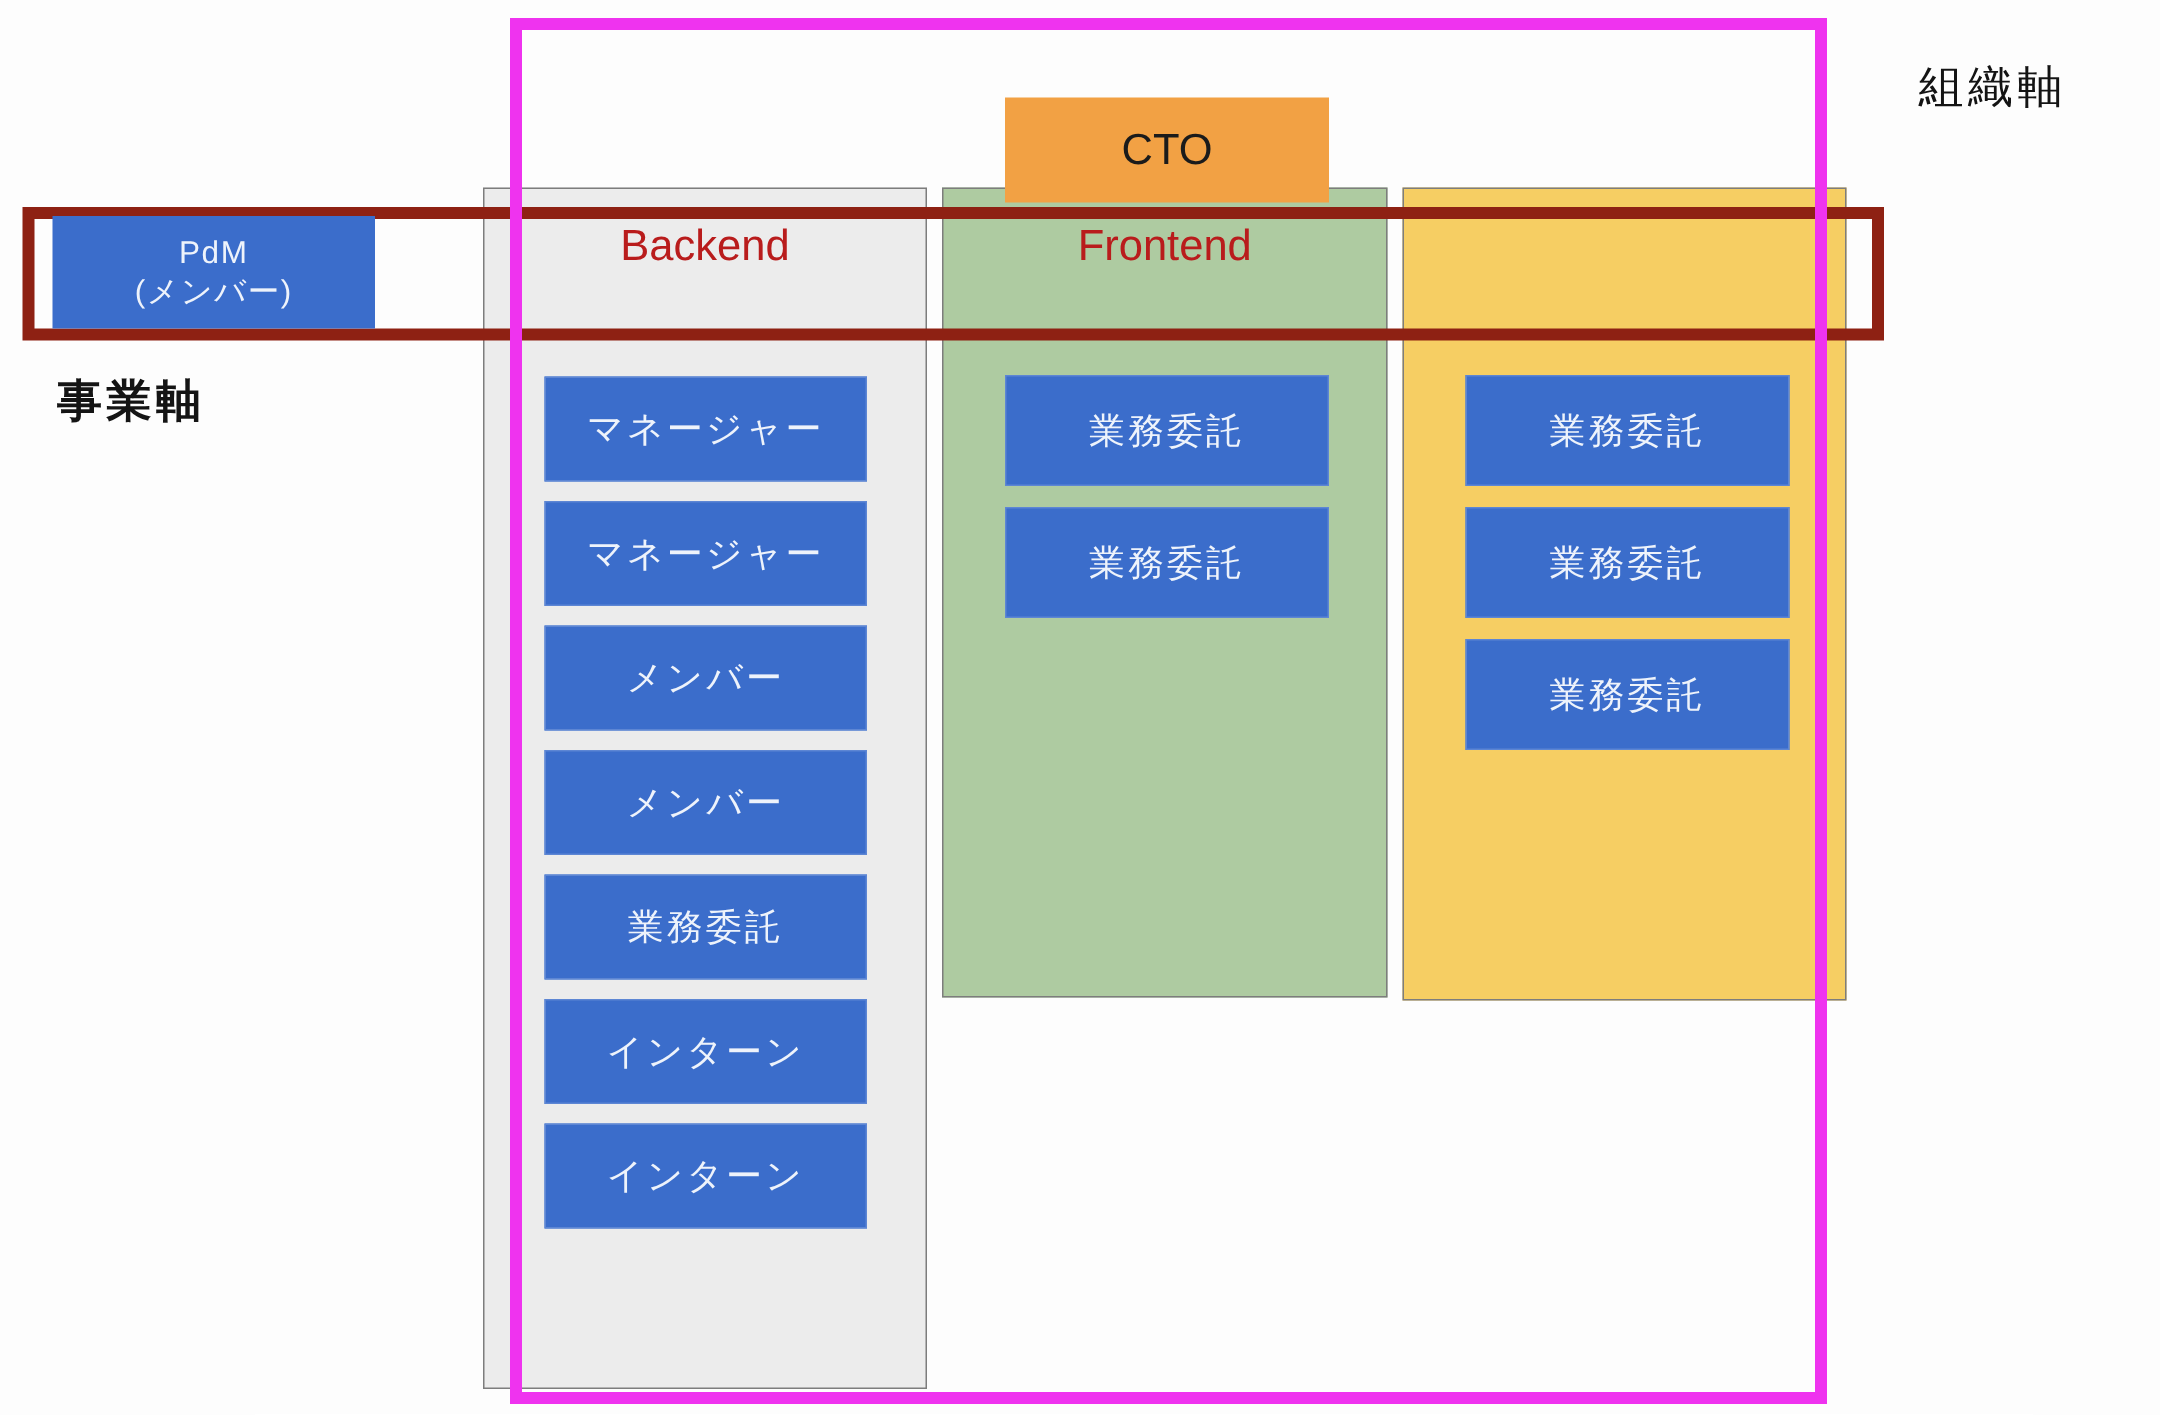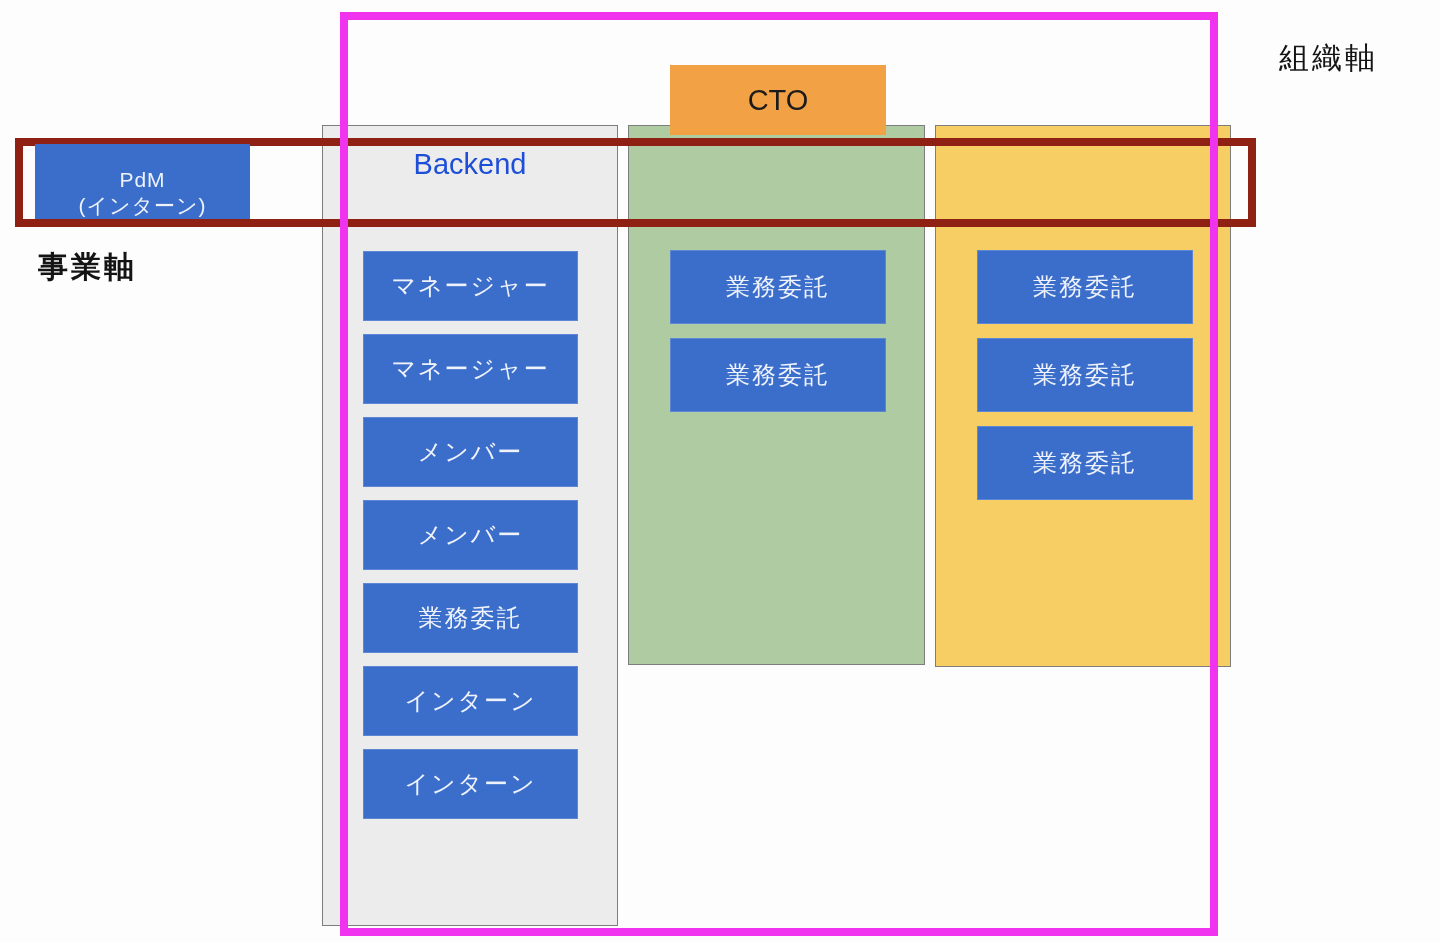--- a/index.html
+++ b/index.html
@@ -26,21 +26,21 @@
   }
   .column-backend  { left: 322px; width: 296px; height: 801px; background: #ececec; }
   .column-frontend { left: 628px; width: 297px; height: 540px; background: #aecba1; }
   .column-bi       { left: 935px; width: 296px; height: 542px; background: #f6ce63; }
 
   .col-header {
     width: 100%;
     padding-top: 22px;
     text-align: center;
     font-size: 29px;
-    color: #1d4ed8;
+    color: #b91c1c;
   }
 
   .stack {
     position: absolute;
     display: flex;
     flex-direction: column;
   }
   .stack-backend  { left: 40px;  top: 125px; width: 215px; gap: 13px; }
   .stack-frontend { left: 41px;  top: 124px; width: 216px; gap: 14px; }
   .stack-bi       { left: 41px;  top: 124px; width: 216px; gap: 14px; }
@@ -82,21 +82,21 @@
     position: absolute;
     left: 35px;
     top: 144px;
     width: 215px;
     height: 75px;
     background: #3b6dcb;
     color: #eef3fb;
     display: flex;
     flex-direction: column;
     align-items: center;
-    justify-content: flex-end;
+    justify-content: center;
     font-size: 21px;
     line-height: 26px;
     z-index: 7;
     letter-spacing: 1px;
   }
 
   
   .axis-label {
     position: absolute;
     font-size: 30px;
@@ -144,20 +144,21 @@
       <div class="member-box">マネージャー</div>
       <div class="member-box">メンバー</div>
       <div class="member-box">メンバー</div>
       <div class="member-box">業務委託</div>
       <div class="member-box">インターン</div>
       <div class="member-box">インターン</div>
     </div>
   </div>
 
   <div class="column column-frontend">
+    <div class="col-header">Frontend</div>
     <div class="stack stack-frontend">
       <div class="member-box">業務委託</div>
       <div class="member-box">業務委託</div>
     </div>
   </div>
 
   <div class="column column-bi">
     <div class="stack stack-bi">
       <div class="member-box">業務委託</div>
       <div class="member-box">業務委託</div>
@@ -167,18 +168,18 @@
 
   <div class="cto-box">CTO</div>
 
   <div class="axis-label org-axis">組織軸</div>
   <div class="axis-label biz-axis">事業軸</div>
 
   <div class="red-rect"></div>
 
   <div class="pdm-box">
     <div>PdM</div>
-    <div>(インターン)</div>
+    <div>(メンバー)</div>
   </div>
 
   <div class="magenta-rect"></div>
 
 </div>
 
 </body></html>

